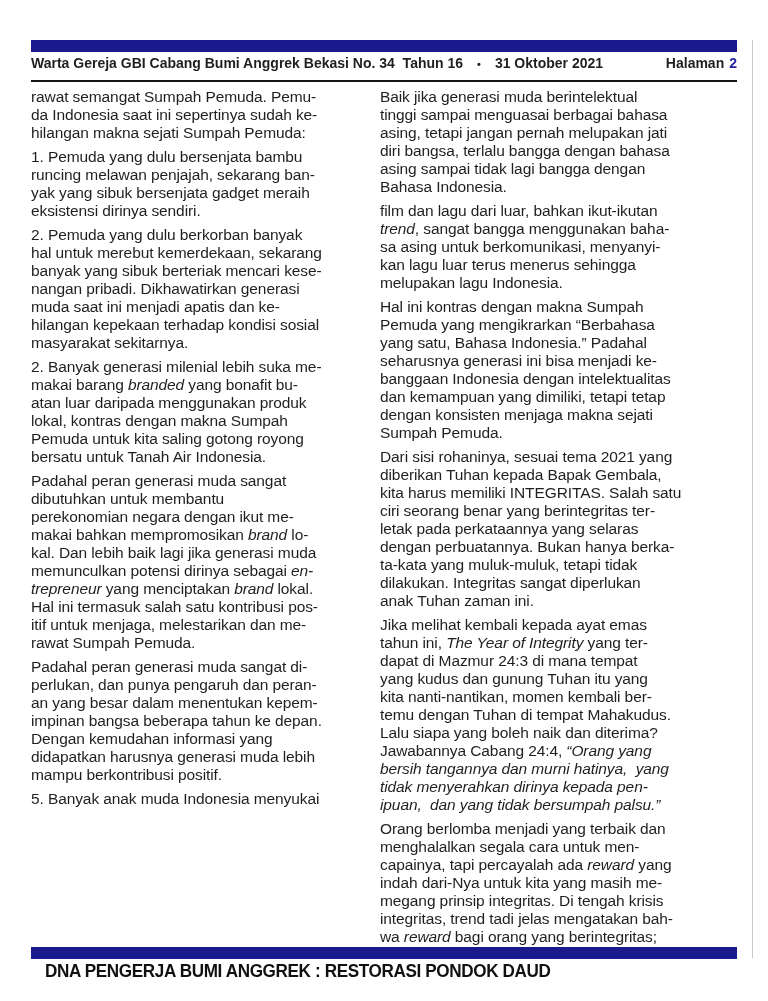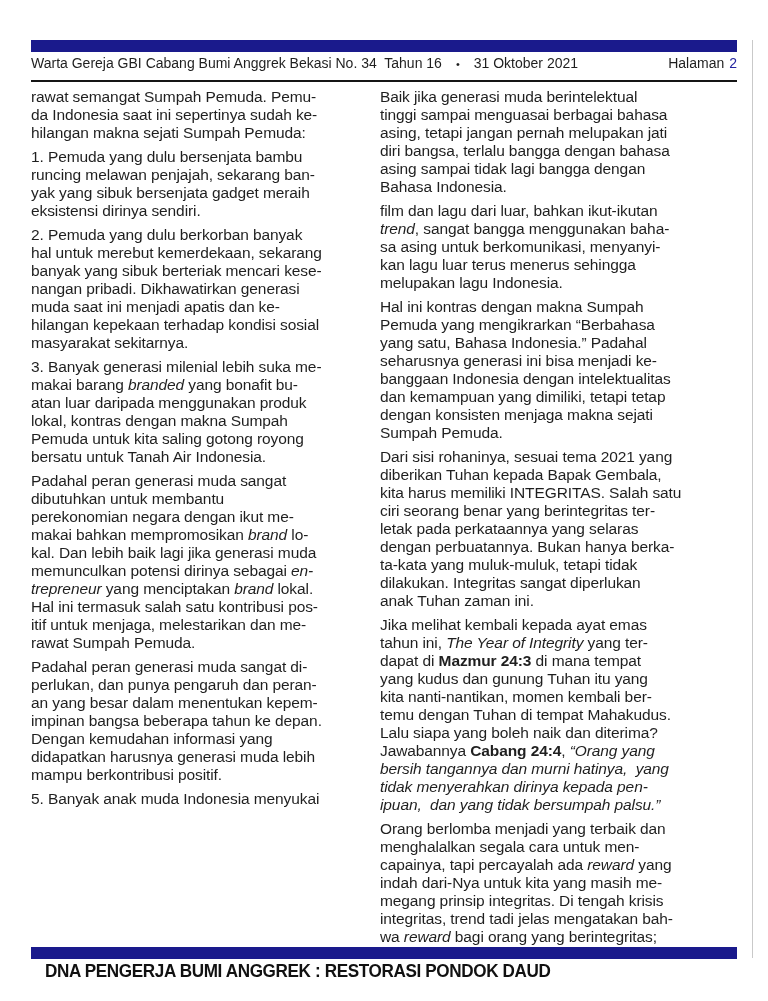--- a/index.html
+++ b/index.html
@@ -10,41 +10,41 @@
     font-family:"Liberation Sans", sans-serif; color:var(--ink);
     overflow:hidden;
   }
   .topbar {
     position:absolute; left:31px; top:40px; width:706px; height:12px;
     background:var(--bar);
   }
   .header-row {
     position:absolute; left:31px; top:55px; width:706px;
     display:flex; justify-content:space-between; align-items:baseline;
-    font-size:14px; white-space:pre;
+    font-size:14px; white-space:pre;font-weight:bold;
   }
   .header-left span { white-space:pre; }
   .header-bullet { margin:0 14px; font-size:11px; }
   .page-num { color:var(--pagenum); margin-left:5px; }
   .header-rule {
     position:absolute; left:31px; top:80px; width:706px; height:0;
     border-top:2px solid #151515;
   }
   .columns {
     position:absolute; left:31px; top:88px; width:706px;
     display:flex; gap:15px;
   }
   .col { width:334px; }
   .col.right { width:351px; }
   .para {
     font-size:15.5px; line-height:18px; margin:0 0 6px 0;
     white-space:pre-wrap; letter-spacing:-0.1px;
   }
   .r-i { font-style:italic; }
-  .r-b { font-weight:700; }
+  .r-b { font-weight:400; }
   .page-edge-line {
     position:absolute; left:752px; top:40px; width:1px; height:918px;
     background:#c9c9c9;
   }
   .footbar {
     position:absolute; left:31px; top:947px; width:706px; height:12px;
     background:var(--bar);
   }
   .footer-slogan {
     position:absolute; left:45px; top:960px;
@@ -76,21 +76,21 @@
 runcing melawan penjajah, sekarang ban-
 yak yang sibuk bersenjata gadget meraih
 eksistensi dirinya sendiri.</span></p>
         <p class="para"><span>2. Pemuda yang dulu berkorban banyak
 hal untuk merebut kemerdekaan, sekarang
 banyak yang sibuk berteriak mencari kese-
 nangan pribadi. Dikhawatirkan generasi
 muda saat ini menjadi apatis dan ke-
 hilangan kepekaan terhadap kondisi sosial
 masyarakat sekitarnya.</span></p>
-        <p class="para"><span>3. Banyak generasi milenial lebih suka me-
+        <p class="para"><span>2. Banyak generasi milenial lebih suka me-
 makai barang </span><span class="r-i">branded</span><span> yang bonafit bu-
 atan luar daripada menggunakan produk
 lokal, kontras dengan makna Sumpah
 Pemuda untuk kita saling gotong royong
 bersatu untuk Tanah Air Indonesia.</span></p>
         <p class="para"><span>Padahal peran generasi muda sangat
 dibutuhkan untuk membantu
 perekonomian negara dengan ikut me-
 makai bahkan mempromosikan </span><span class="r-i">brand</span><span> lo-
 kal. Dan lebih baik lagi jika generasi muda

